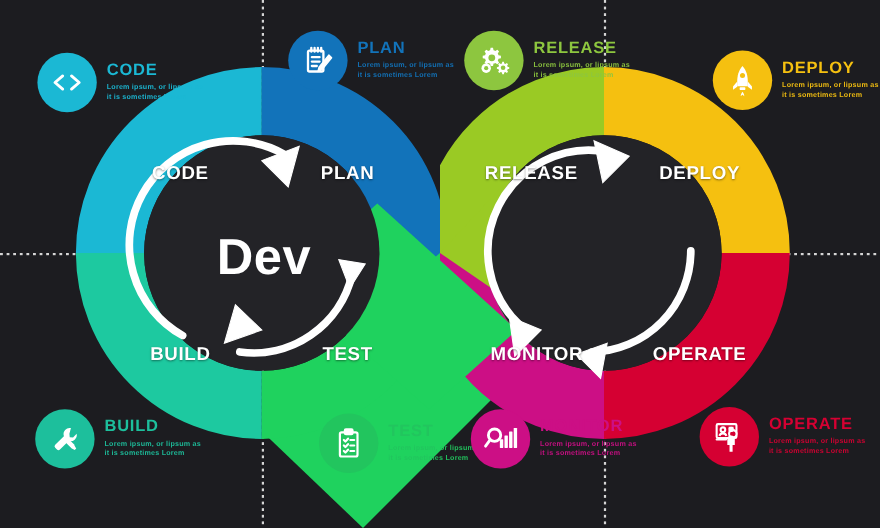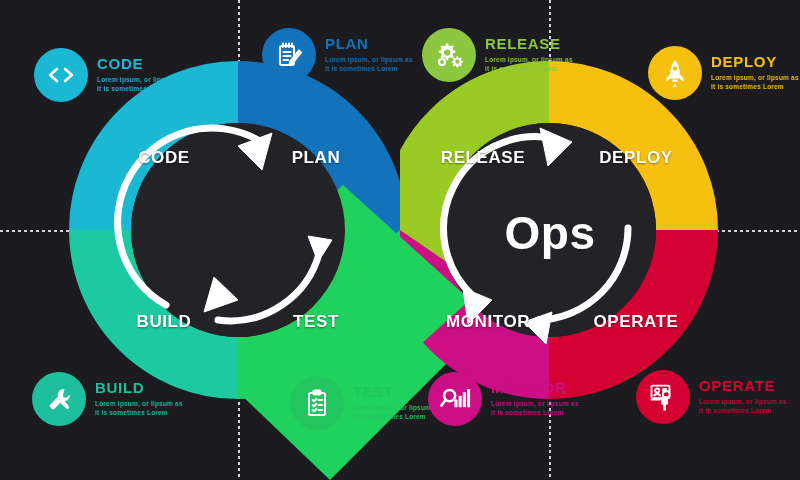--- a/index.html
+++ b/index.html
@@ -183,21 +183,21 @@
 
   <div class="loopLabel" style="left:164px; top:158px;">CODE</div>
   <div class="loopLabel" style="left:316px; top:158px;">PLAN</div>
   <div class="loopLabel" style="left:164px; top:322px;">BUILD</div>
   <div class="loopLabel" style="left:316px; top:322px;">TEST</div>
   <div class="loopLabel" style="left:483px; top:158px;">RELEASE</div>
   <div class="loopLabel" style="left:636px; top:158px;">DEPLOY</div>
   <div class="loopLabel" style="left:488px; top:322px;">MONITOR</div>
   <div class="loopLabel" style="left:636px; top:322px;">OPERATE</div>
 
-  <div class="bigWord" style="left:550px; top:233px;">Ops</div>
+  <div class="bigWord" style="left:240px; top:233px;">Dev</div>
 
   <div class="callout" style="left:34px; top:48px;">
     <div class="cIcon" style="background:#1BB8D4;">
       <svg width="30" height="30" viewBox="0 0 30 30" fill="none" stroke="#fff" stroke-width="2.6" stroke-linecap="round" stroke-linejoin="round">
         <polyline points="11,9 4,15 11,21"></polyline>
           <polyline points="19,9 26,15 19,21"></polyline>
       </svg>
     </div>
     <div class="cText">
       <div class="cTitle" style="color:#1BB8D4;">CODE</div>

